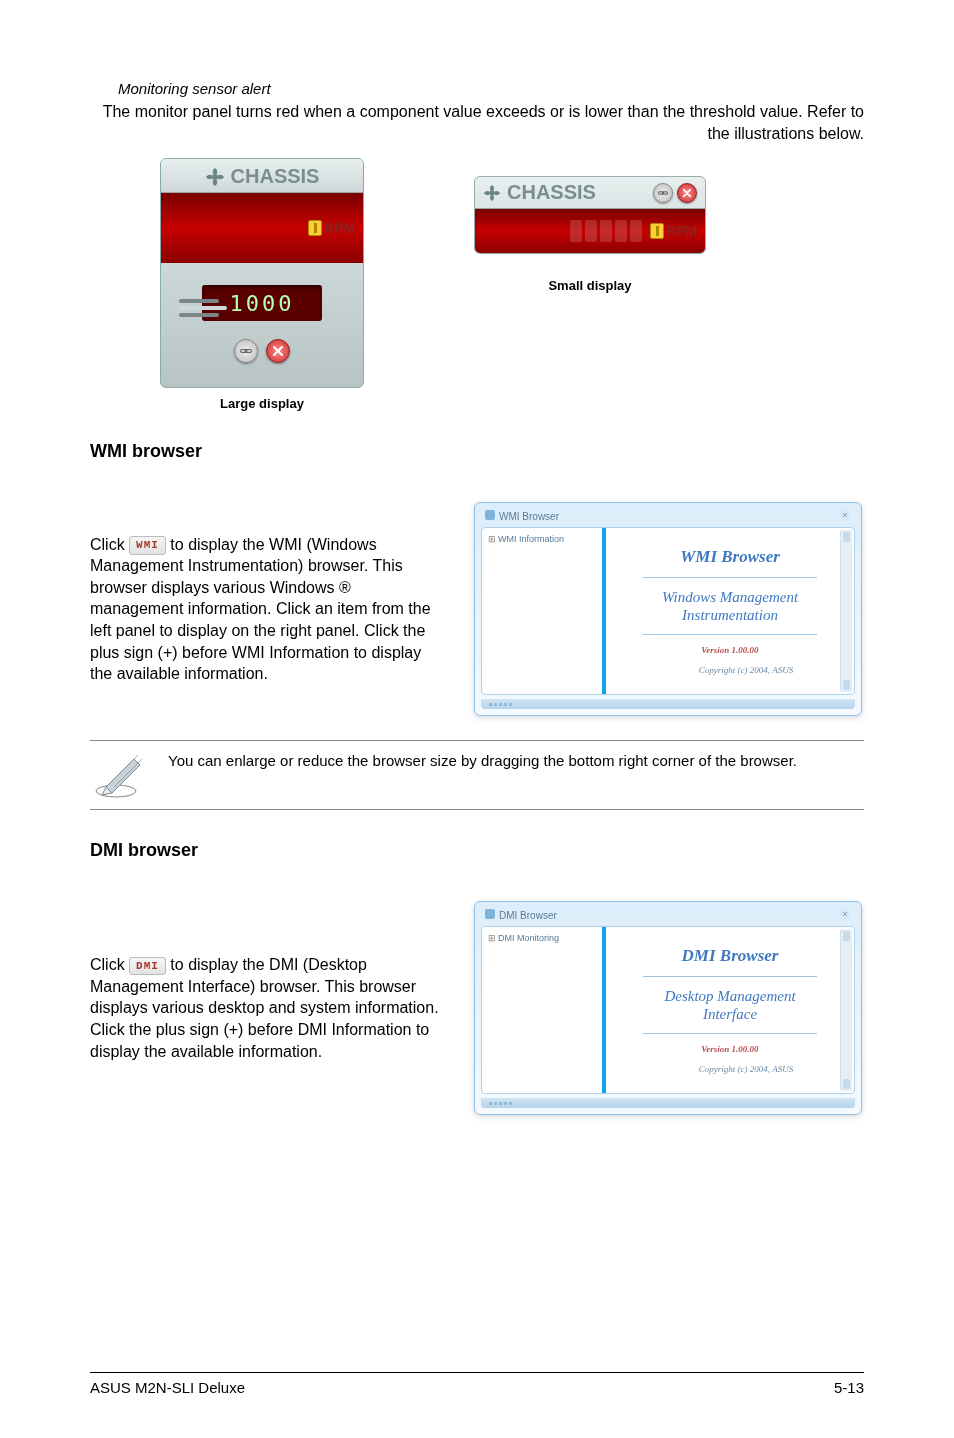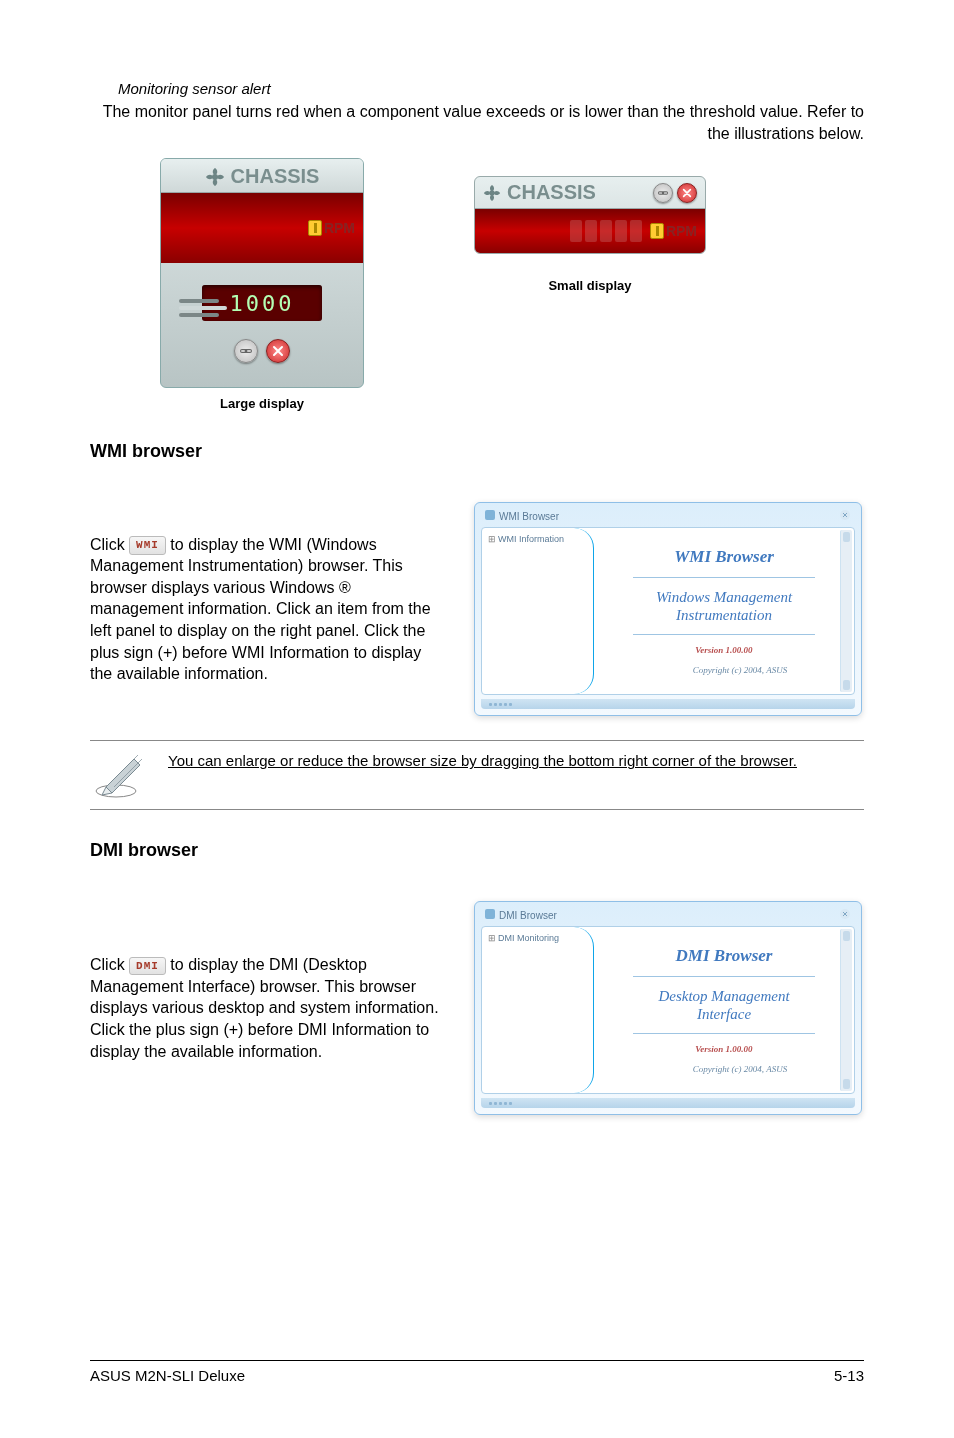--- a/index.html
+++ b/index.html
@@ -21,22 +21,22 @@
   .two-col { display: flex; gap: 30px; align-items: center; margin-top: 40px; }
   .two-col .left { flex: 1; font-size: 16px; line-height: 1.35; }
   .two-col .right { width: 390px; }
   .inline-btn {
     display: inline-block; background: linear-gradient(#f6f6f6,#e2e2e2);
     border: 1px solid #bbb; border-radius: 3px; padding: 1px 6px 1px 6px;
     font-size: 11px; font-weight: bold; color: #a63b2b; letter-spacing: 1px;
     font-family: "Courier New", monospace; vertical-align: middle;
   }
   .note-row { display: flex; gap: 20px; align-items: flex-start; border-top: 1px solid #888; border-bottom: 1px solid #888; padding: 10px 4px; margin: 24px 0 30px 0; }
-  .note-text { font-size: 15px; line-height: 1.35; text-decoration: underline; }
-  .footer { position: absolute; bottom: 54px; left: 90px; right: 90px; border-top: 1px solid #000; padding-top: 6px; display: flex; justify-content: space-between; font-size: 15px; }
+  .note-text { font-size: 15px; line-height: 1.35; }
+  .footer { position: absolute; bottom: 42px; left: 90px; right: 90px; border-top: 1px solid #000; padding-top: 6px; display: flex; justify-content: space-between; font-size: 15px; }
 
   
   .chassis-large {
     width: 204px; height: 230px; border: 1px solid #8aa; border-radius: 6px;
     background: linear-gradient(#dfe8e8,#b8c4c4); position: relative; overflow: hidden;
   }
   .chassis-large .header { display:flex; align-items:center; justify-content:center; gap:6px; padding:6px 0 4px 0; border-bottom:1px solid #9aa6a6; background:linear-gradient(#e7efef,#cfd8d8); color:#7a8e8e; font-size:20px; font-weight:bold;}
   .chassis-large .red-strip { height: 70px; background: linear-gradient(#7a0000,#c70000,#8a0000); margin: 0; position:relative; display:flex; align-items:center; justify-content:flex-end; padding-right:8px;}
   .chassis-large .red-strip .rpm-badge { display:flex; align-items:center; gap:2px;}
   .chassis-large .digital-box { width: 120px; height: 36px; background: #5a0000; border-radius: 3px; margin: 22px auto 0 auto; display:flex; align-items:center; justify-content:center; color:#b4ffb4; font-family: monospace; font-size:22px; letter-spacing:3px; box-shadow: inset 0 2px 4px rgba(0,0,0,0.6);}
@@ -63,21 +63,21 @@
   .circle-btn { width:20px; height:20px; border-radius:50%; display:inline-flex; align-items:center; justify-content:center; box-shadow: 0 1px 2px rgba(0,0,0,0.4);}
   .circle-btn.gear { background: radial-gradient(#eee,#bcbcbc); border:1px solid #888;}
   .circle-btn.close { background: radial-gradient(#ff8a8a,#cc2a2a); border:1px solid #882020;}
   .circle-btn.gear-lg { width:24px; height:24px; }
   .circle-btn.close-lg { width:24px; height:24px; }
 
   
   .browser-mock { width: 388px; border: 1px solid #8fbfe7; border-radius: 6px; background: linear-gradient(#dceefb,#f3f9fe); padding: 6px; box-shadow: 0 2px 6px rgba(0,0,0,0.15);}
   .browser-mock .titlebar { display:flex; justify-content:space-between; align-items:center; font-size:10px; color:#5a7a96; padding: 0 4px 4px 4px;}
   .browser-mock .inner { background:#fff; border:1px solid #b0d0e8; border-top:1px solid #b0d0e8; border-radius:4px; display:flex; height: 168px; }
-  .browser-mock .tree-col { width: 112px; border-right:1px solid #0ea5e9; padding:6px; font-size:9px; color:#5a7a96;border-radius:20px;}
+  .browser-mock .tree-col { width: 124px; border-right:4px solid #0ea5e9; padding:6px; font-size:9px; color:#5a7a96;}
   .browser-mock .content-col { flex:1; display:flex; flex-direction:column; align-items:center; justify-content:center; gap:10px; position:relative;}
   .browser-mock .title-italic { font-style: italic; font-family: "Times New Roman", serif; color:#4079bf; font-size:17px; font-weight:bold;}
   .browser-mock .sub-italic { font-style: italic; font-family: "Times New Roman", serif; color:#4079bf; font-size:15px; text-align:center; line-height:1.2;}
   .browser-mock .ver { font-style: italic; font-family: "Times New Roman", serif; color:#b85050; font-size:9px; font-weight:bold;}
   .browser-mock .copy { font-style: italic; font-family: "Times New Roman", serif; color:#6a8aa6; font-size:9px;padding-left:32px;}
   .browser-mock .hr { width:70%; height:1px; background:#9fc5e3;}
   .browser-mock .scrollbar { position:absolute; right:2px; top:2px; bottom:2px; width:12px; background:#e6eef5; border-left:1px solid #cde2f1; border-radius:2px;}
   .browser-mock .scrollbar::before{content:""; position:absolute; top:2px; left:2px; right:2px; height:10px; background:#c6daea; border-radius:2px;}
   .browser-mock .scrollbar::after{content:""; position:absolute; bottom:2px; left:2px; right:2px; height:10px; background:#c6daea; border-radius:2px;}
   .browser-mock .resize-grip { height:10px; background:linear-gradient(#cfe4f3,#b6d4ea); margin-top:4px; border-radius: 0 0 4px 4px; display:flex; justify-content:flex-start; padding-left:8px; gap:2px; align-items:center;}

